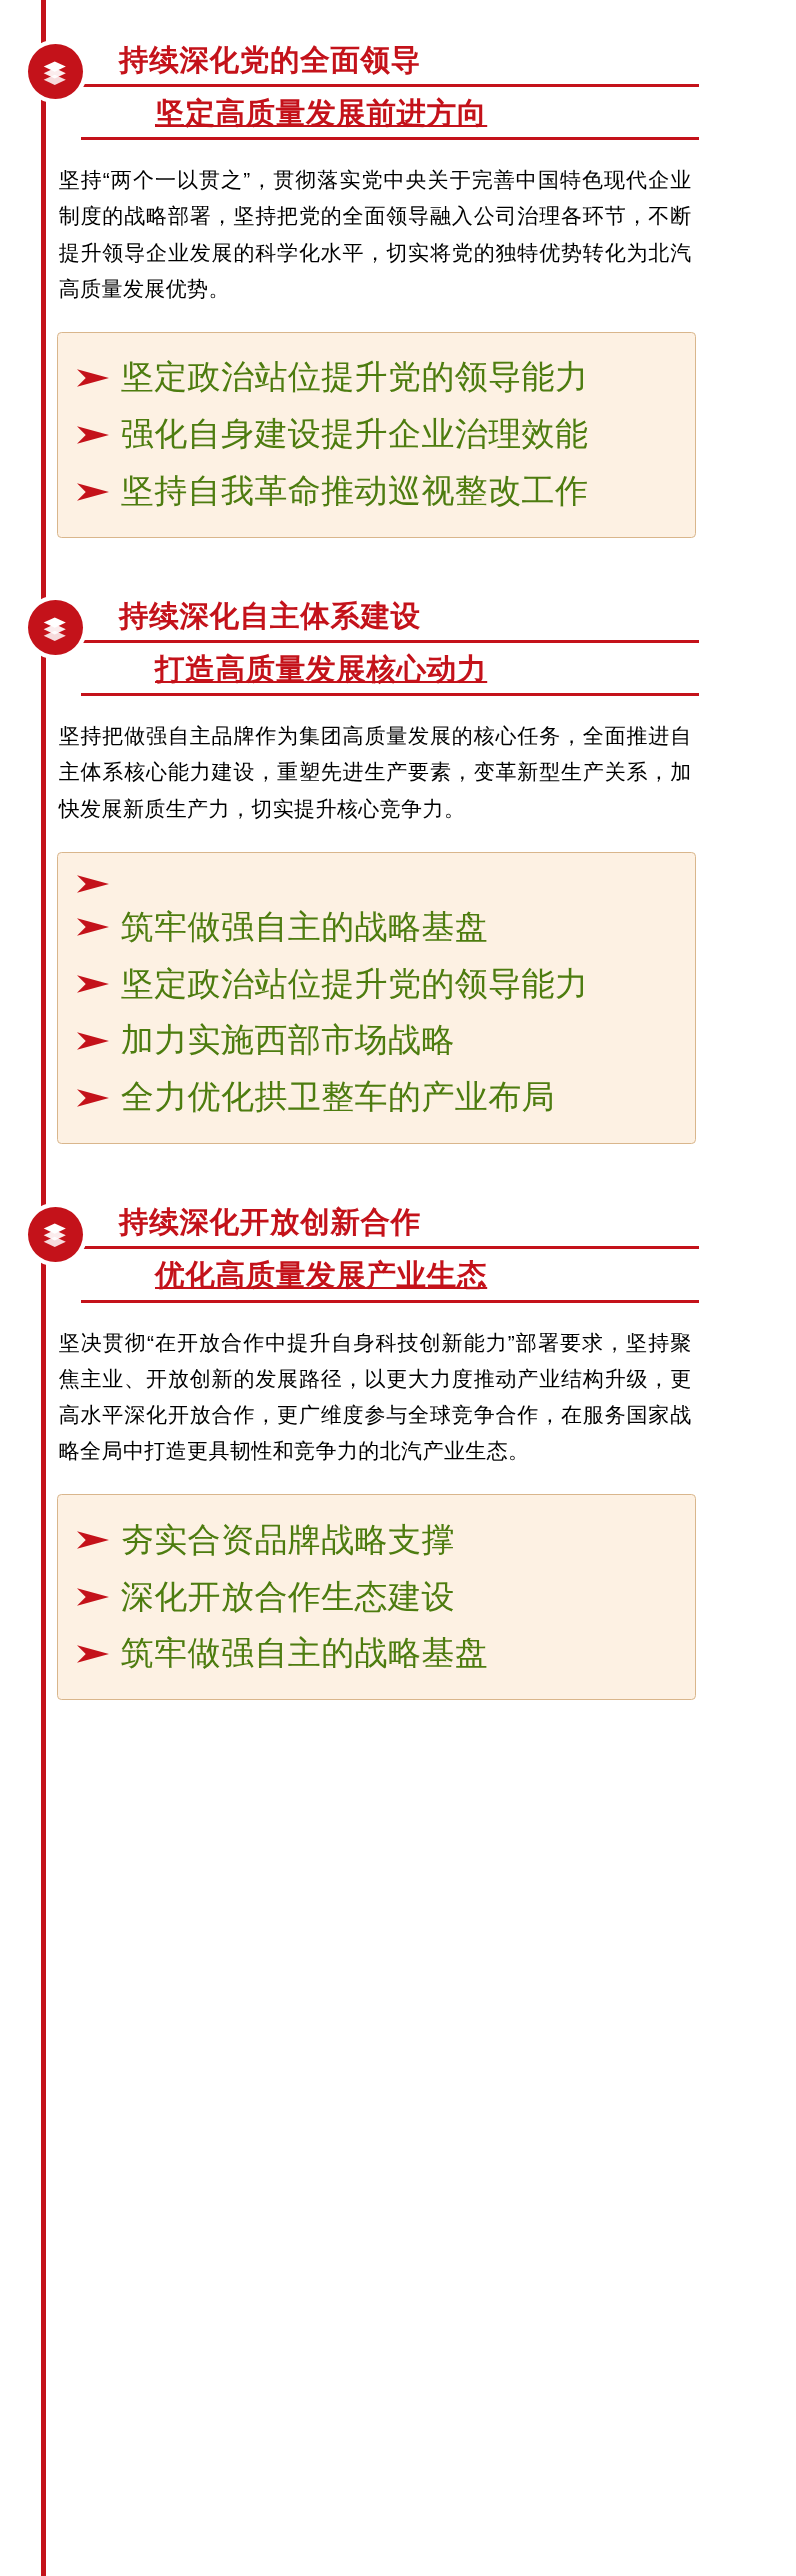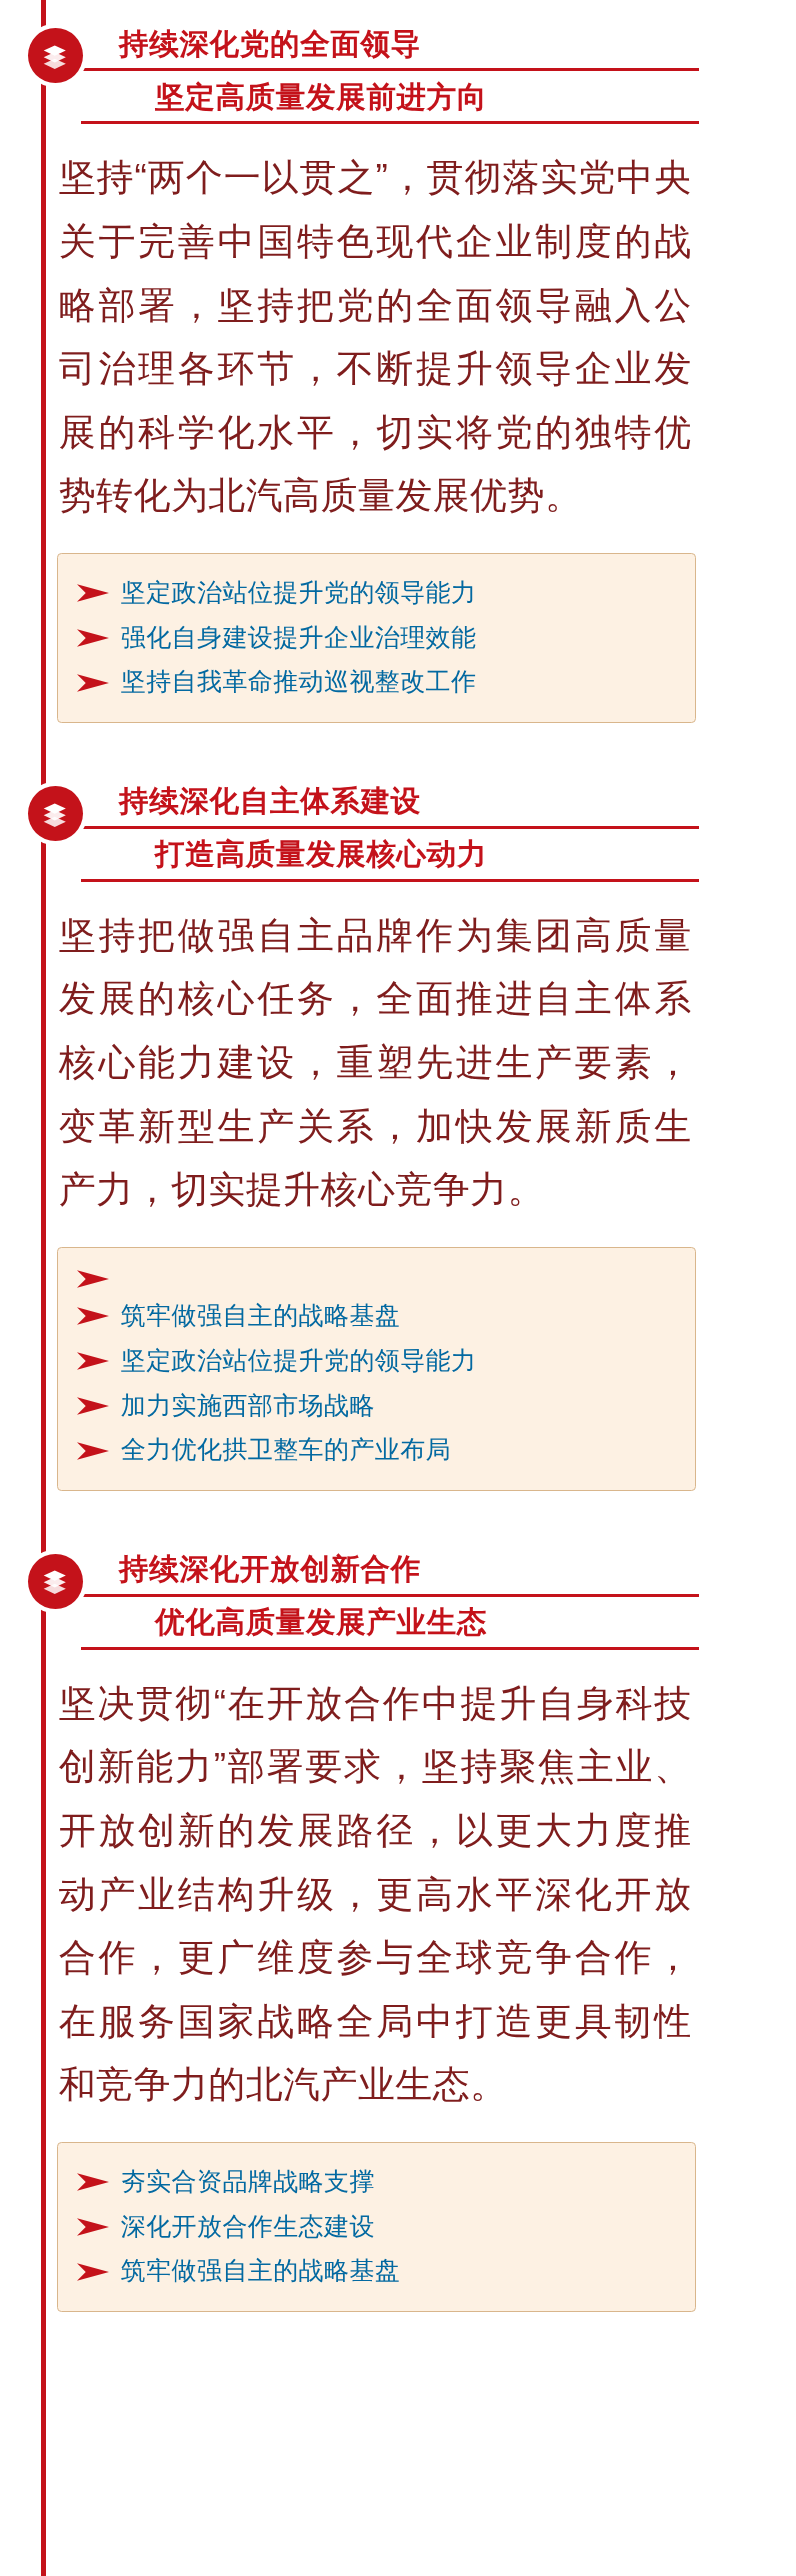--- a/index.html
+++ b/index.html
@@ -11,21 +11,21 @@
     width: 796px;
     min-height: 2576px;
     font-family: "Liberation Sans", sans-serif;
     -webkit-font-smoothing: antialiased;
   }
   .page {
     position: relative;
     width: 740px;
     min-height: 2576px;
     box-sizing: border-box;
-    padding: 24px 41px 44px 41px;
+    padding: 40px 41px 44px 41px;
     background: #ffffff;
   }
   
   .page::before {
     content: "";
     position: absolute;
     left: 41px;
     top: 0;
     bottom: 0;
     width: 5.2px;
@@ -71,49 +71,50 @@
   .title-line.one {
     padding-left: 38px;
     border-bottom: 3.7px solid #c4121a;
     padding-bottom: 4.4px;
     margin-bottom: 5.9px;
   }
   .title-line.two {
     padding-left: 74px;
     border-bottom: 3.7px solid #c4121a;
     padding-bottom: 4.4px;
+    text-decoration: underline;
   }
 
   
   .para {
-    font-size: 37px;
+    font-size: 21px;
     line-height: 1.72;
-    color: #7f1d1d;
+    color: #000000;
     text-align: justify;
     text-justify: inter-ideograph;
     letter-spacing: 0.4px;
     margin: 19px 0 25px 17.7px;
     padding-right: 7.4px;
   }
 
   
   .bullets {
     background: #fdf1e3;
     border: 1.5px solid #d9b68c;
     border-radius: 4.4px;
     padding: 16px 19px 17.7px 19px;
     margin-left: 16px;
     margin-right: 2.9px;
   }
   .bullet {
     display: flex;
     align-items: center;
-    font-size: 25px;
+    font-size: 33px;
     line-height: 1.5;
-    color: #0369a1;
+    color: #4d7c0f;
     padding: 3.7px 0;
     letter-spacing: 0.4px;
   }
   .bullet .arrow {
     flex: 0 0 auto;
     width: 32px;
     height: 22px;
     margin-right: 11.8px;
     position: relative;
     top: 0.7px;

